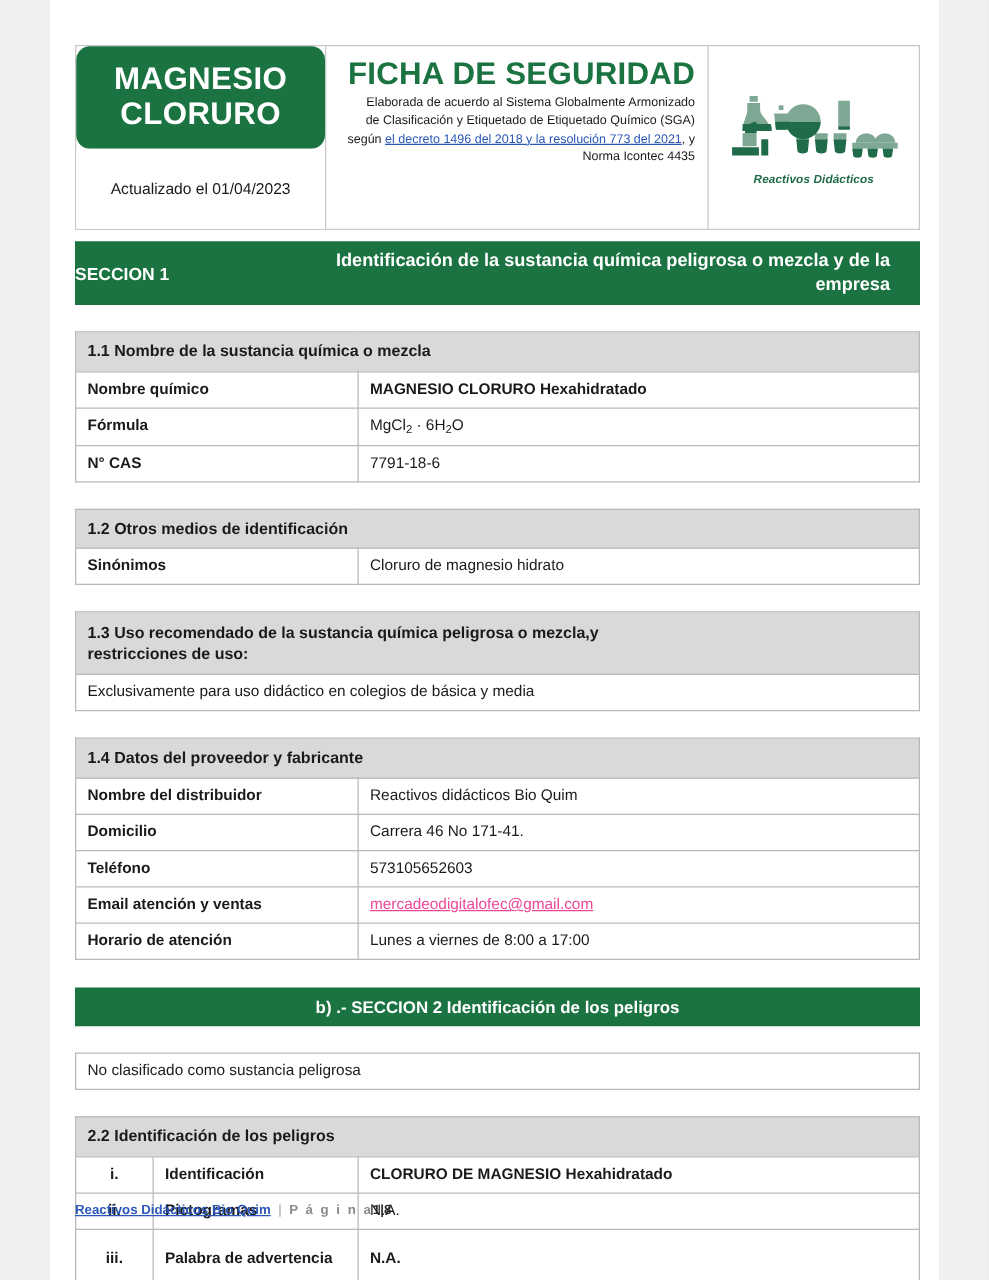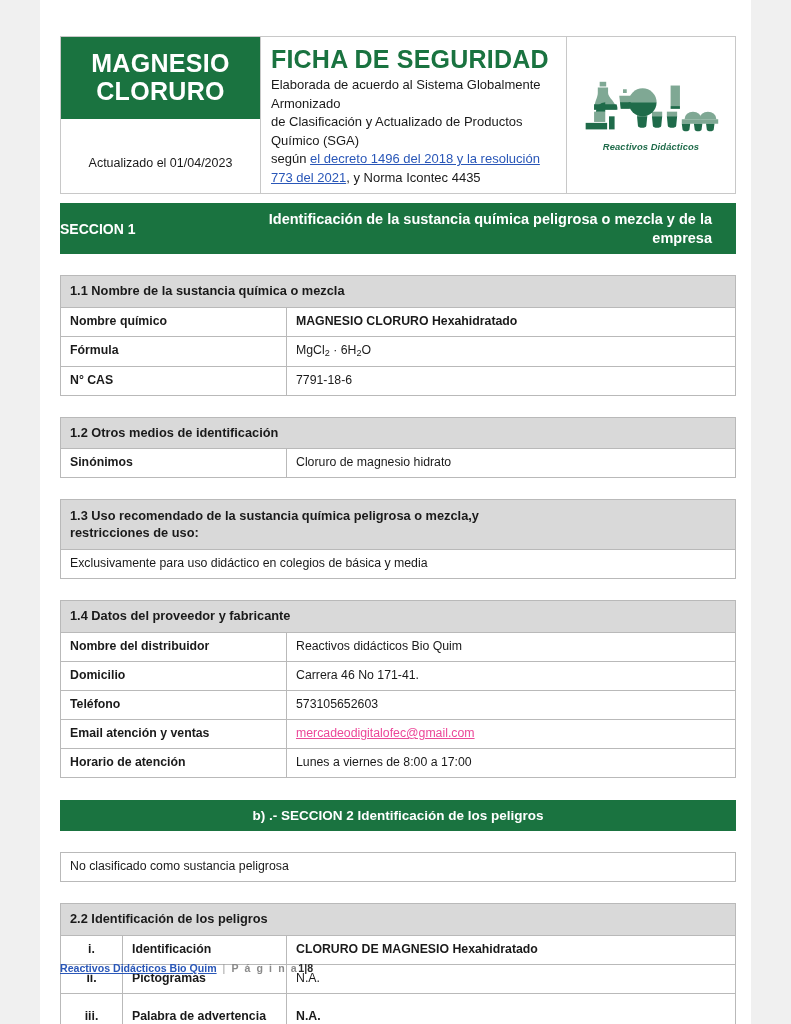--- a/index.html
+++ b/index.html
@@ -48,49 +48,49 @@
   }
   .mh-title {
     background: #1a7340;
     color: #ffffff;
     font-size: 25px;
     font-weight: bold;
     line-height: 1.12;
     text-align: center;
     padding: 12px 6px 14px 6px;
     letter-spacing: 0.3px;
+    border-radius: 11px;
   }
   .mh-updated {
     flex: 1;
     display: flex;
     align-items: center;
     justify-content: center;
     font-size: 12.5px;
     color: #1a1a1a;
-    padding: 7px 4px;
+    padding: 25px 4px;
     background: #fff;
-    margin-top: 14px;
   }
   .mh-center {
     flex: 1;
     box-sizing: border-box;
     border-right: 1px solid #c8c8c8;
     padding: 9px 10px 6px 10px;
-    text-align: left;
+    text-align: right;
   }
   .mh-ficha {
     color: #1a7340;
     font-size: 25px;
     font-weight: bold;
     letter-spacing: 0.2px;
     line-height: 1.05;
     margin-bottom: 4px;
   }
   .mh-sub {
-    font-size: 13px;
+    font-size: 10px;
     color: #1a1a1a;
     line-height: 1.42;
   }
   .mh-sub a {
     color: #2a57b8;
     text-decoration: underline;
   }
   .mh-right {
     width: 168px;
     display: flex;
@@ -211,21 +211,21 @@
             <div>MAGNESIO</div>
             <div>CLORURO</div>
           </div>
           <div class="mh-updated">Actualizado el 01/04/2023</div>
         </div>
 
         <div class="mh-center">
           <div class="mh-ficha">FICHA DE SEGURIDAD</div>
           <div class="mh-sub">
             <div>Elaborada de acuerdo al Sistema Globalmente Armonizado</div>
-            <div>de Clasificación y Actualizado de Productos Químico (SGA)</div>
+            <div>de Clasificación y Etiquetado de Etiquetado Químico (SGA)</div>
             <div>
               <span>según </span><a href="#">el decreto 1496 del 2018 y la resolución 773 del 2021</a><span>, y Norma Icontec 4435</span>
             </div>
           </div>
         </div>
 
         <div class="mh-right">
           <div class="logo-wrap">
             <svg viewBox="0 0 150 62" width="140" height="58">
               <g fill="#7fa894">

